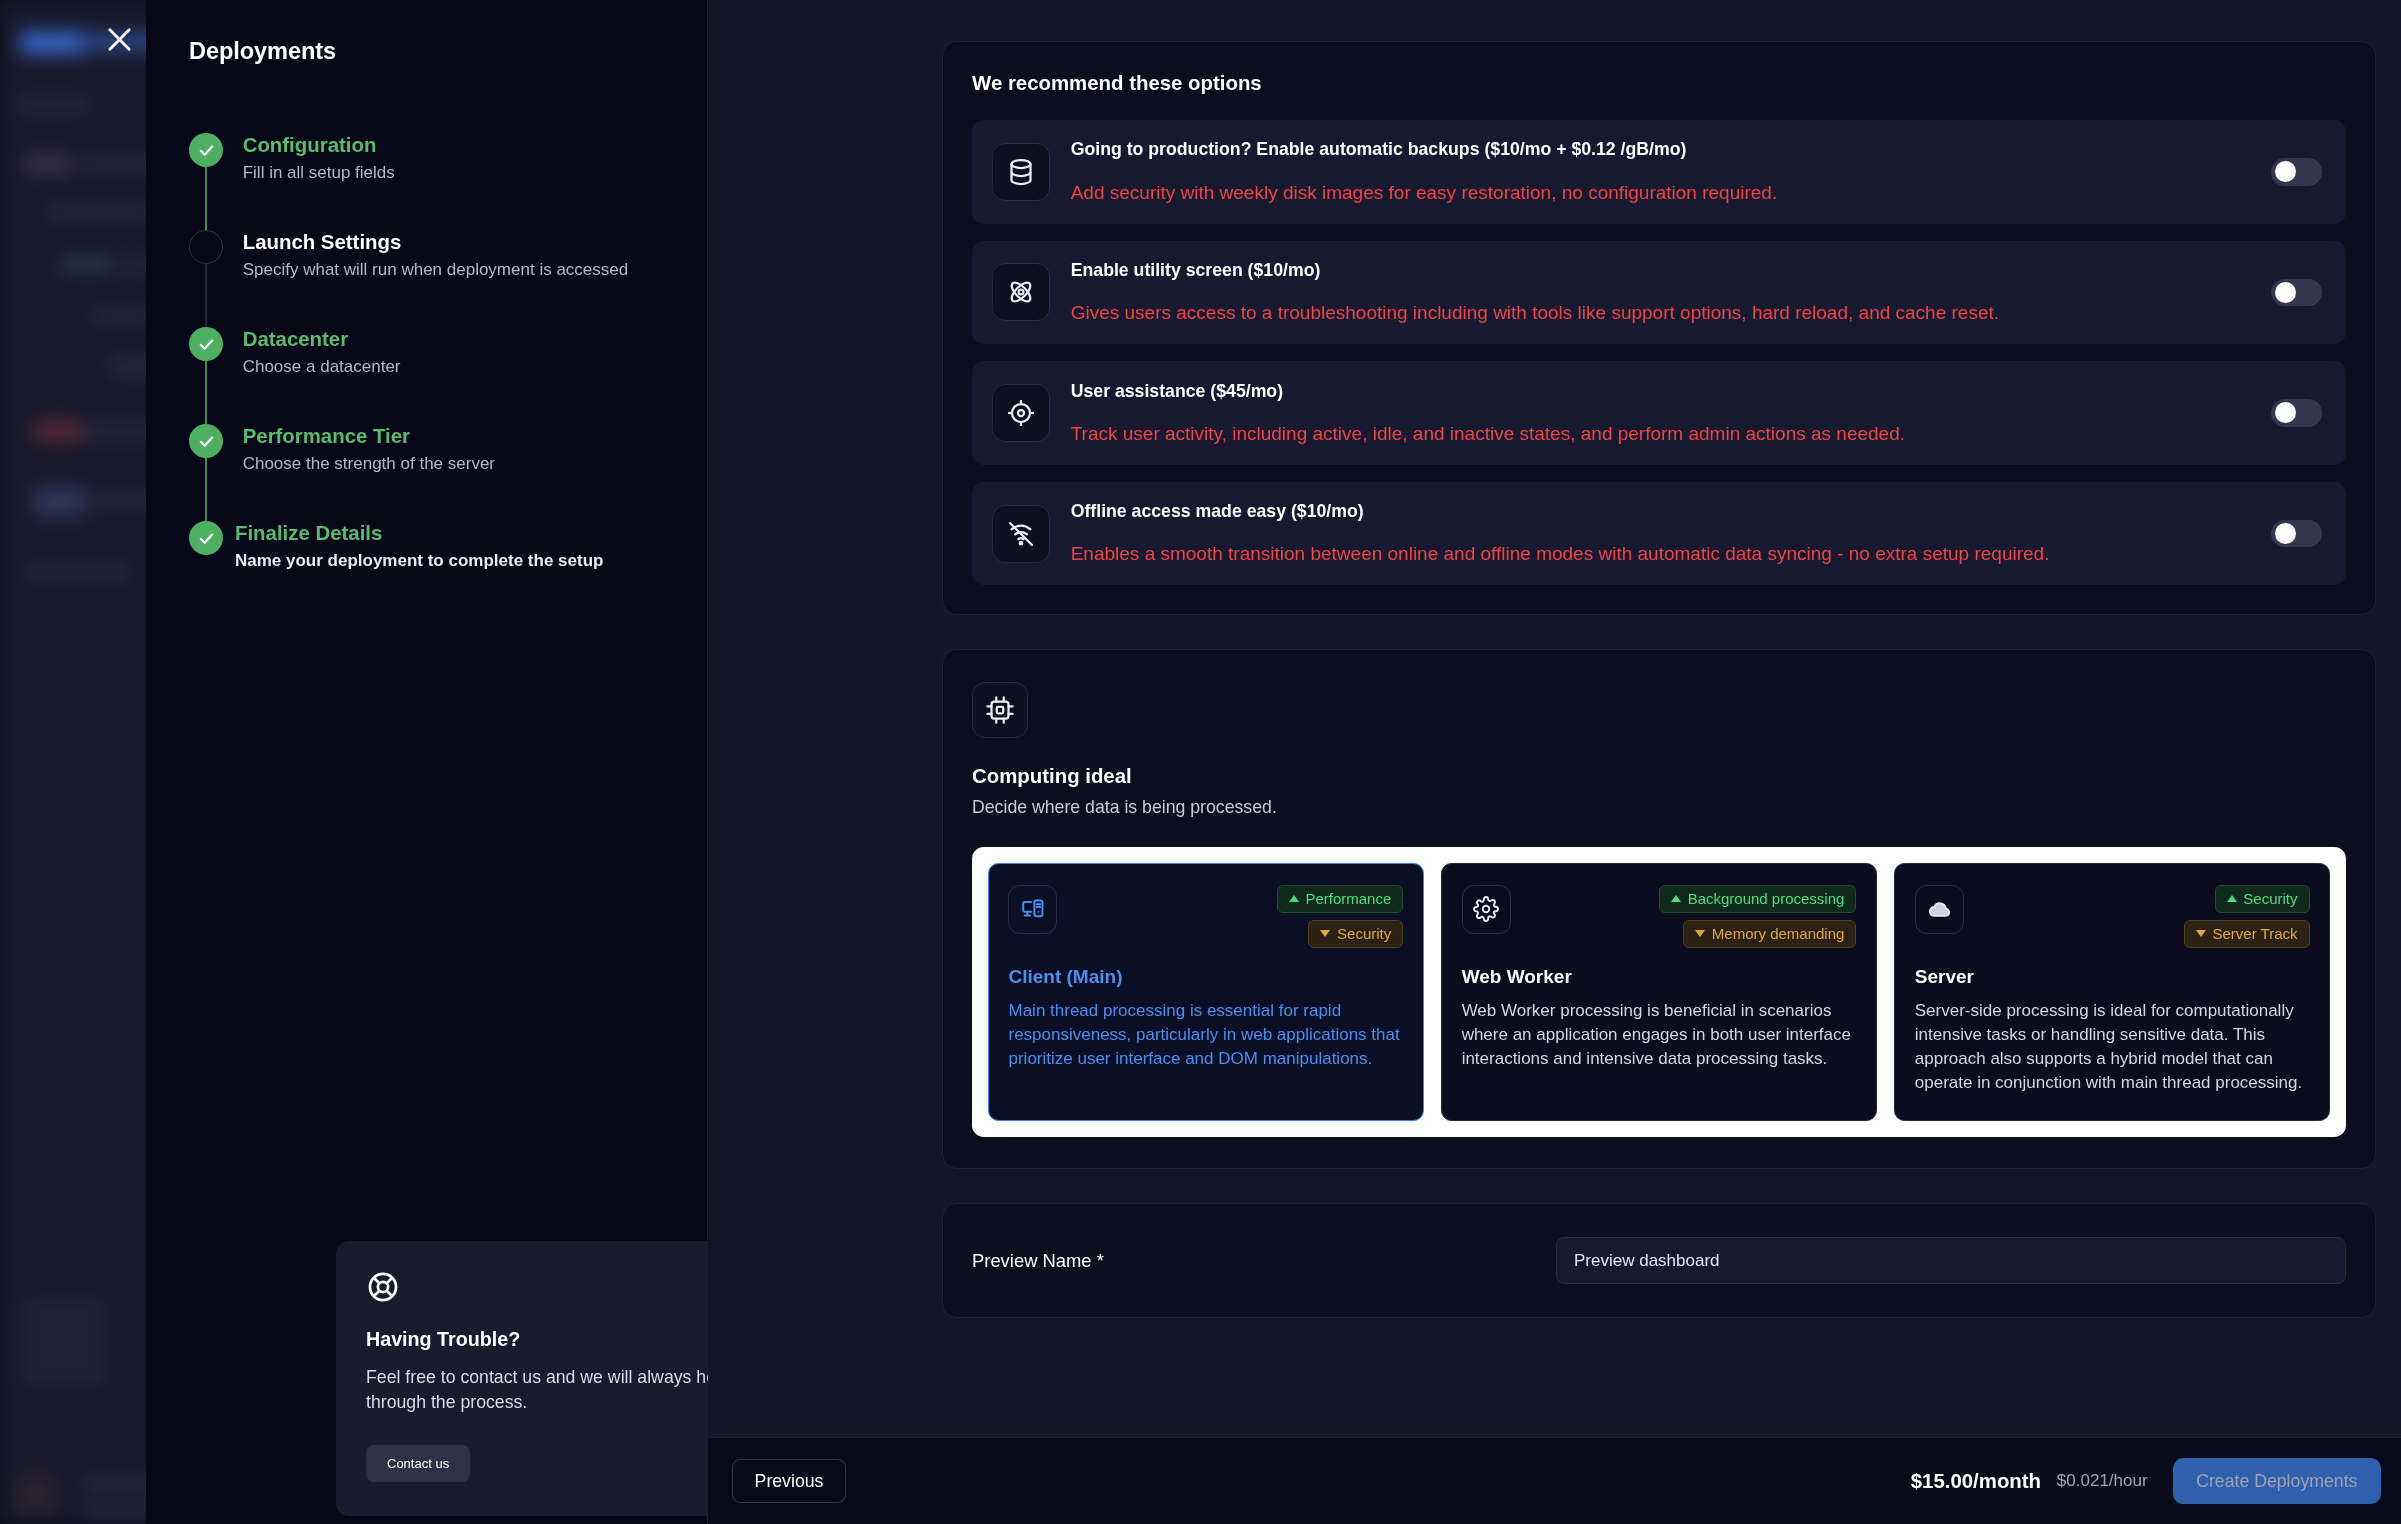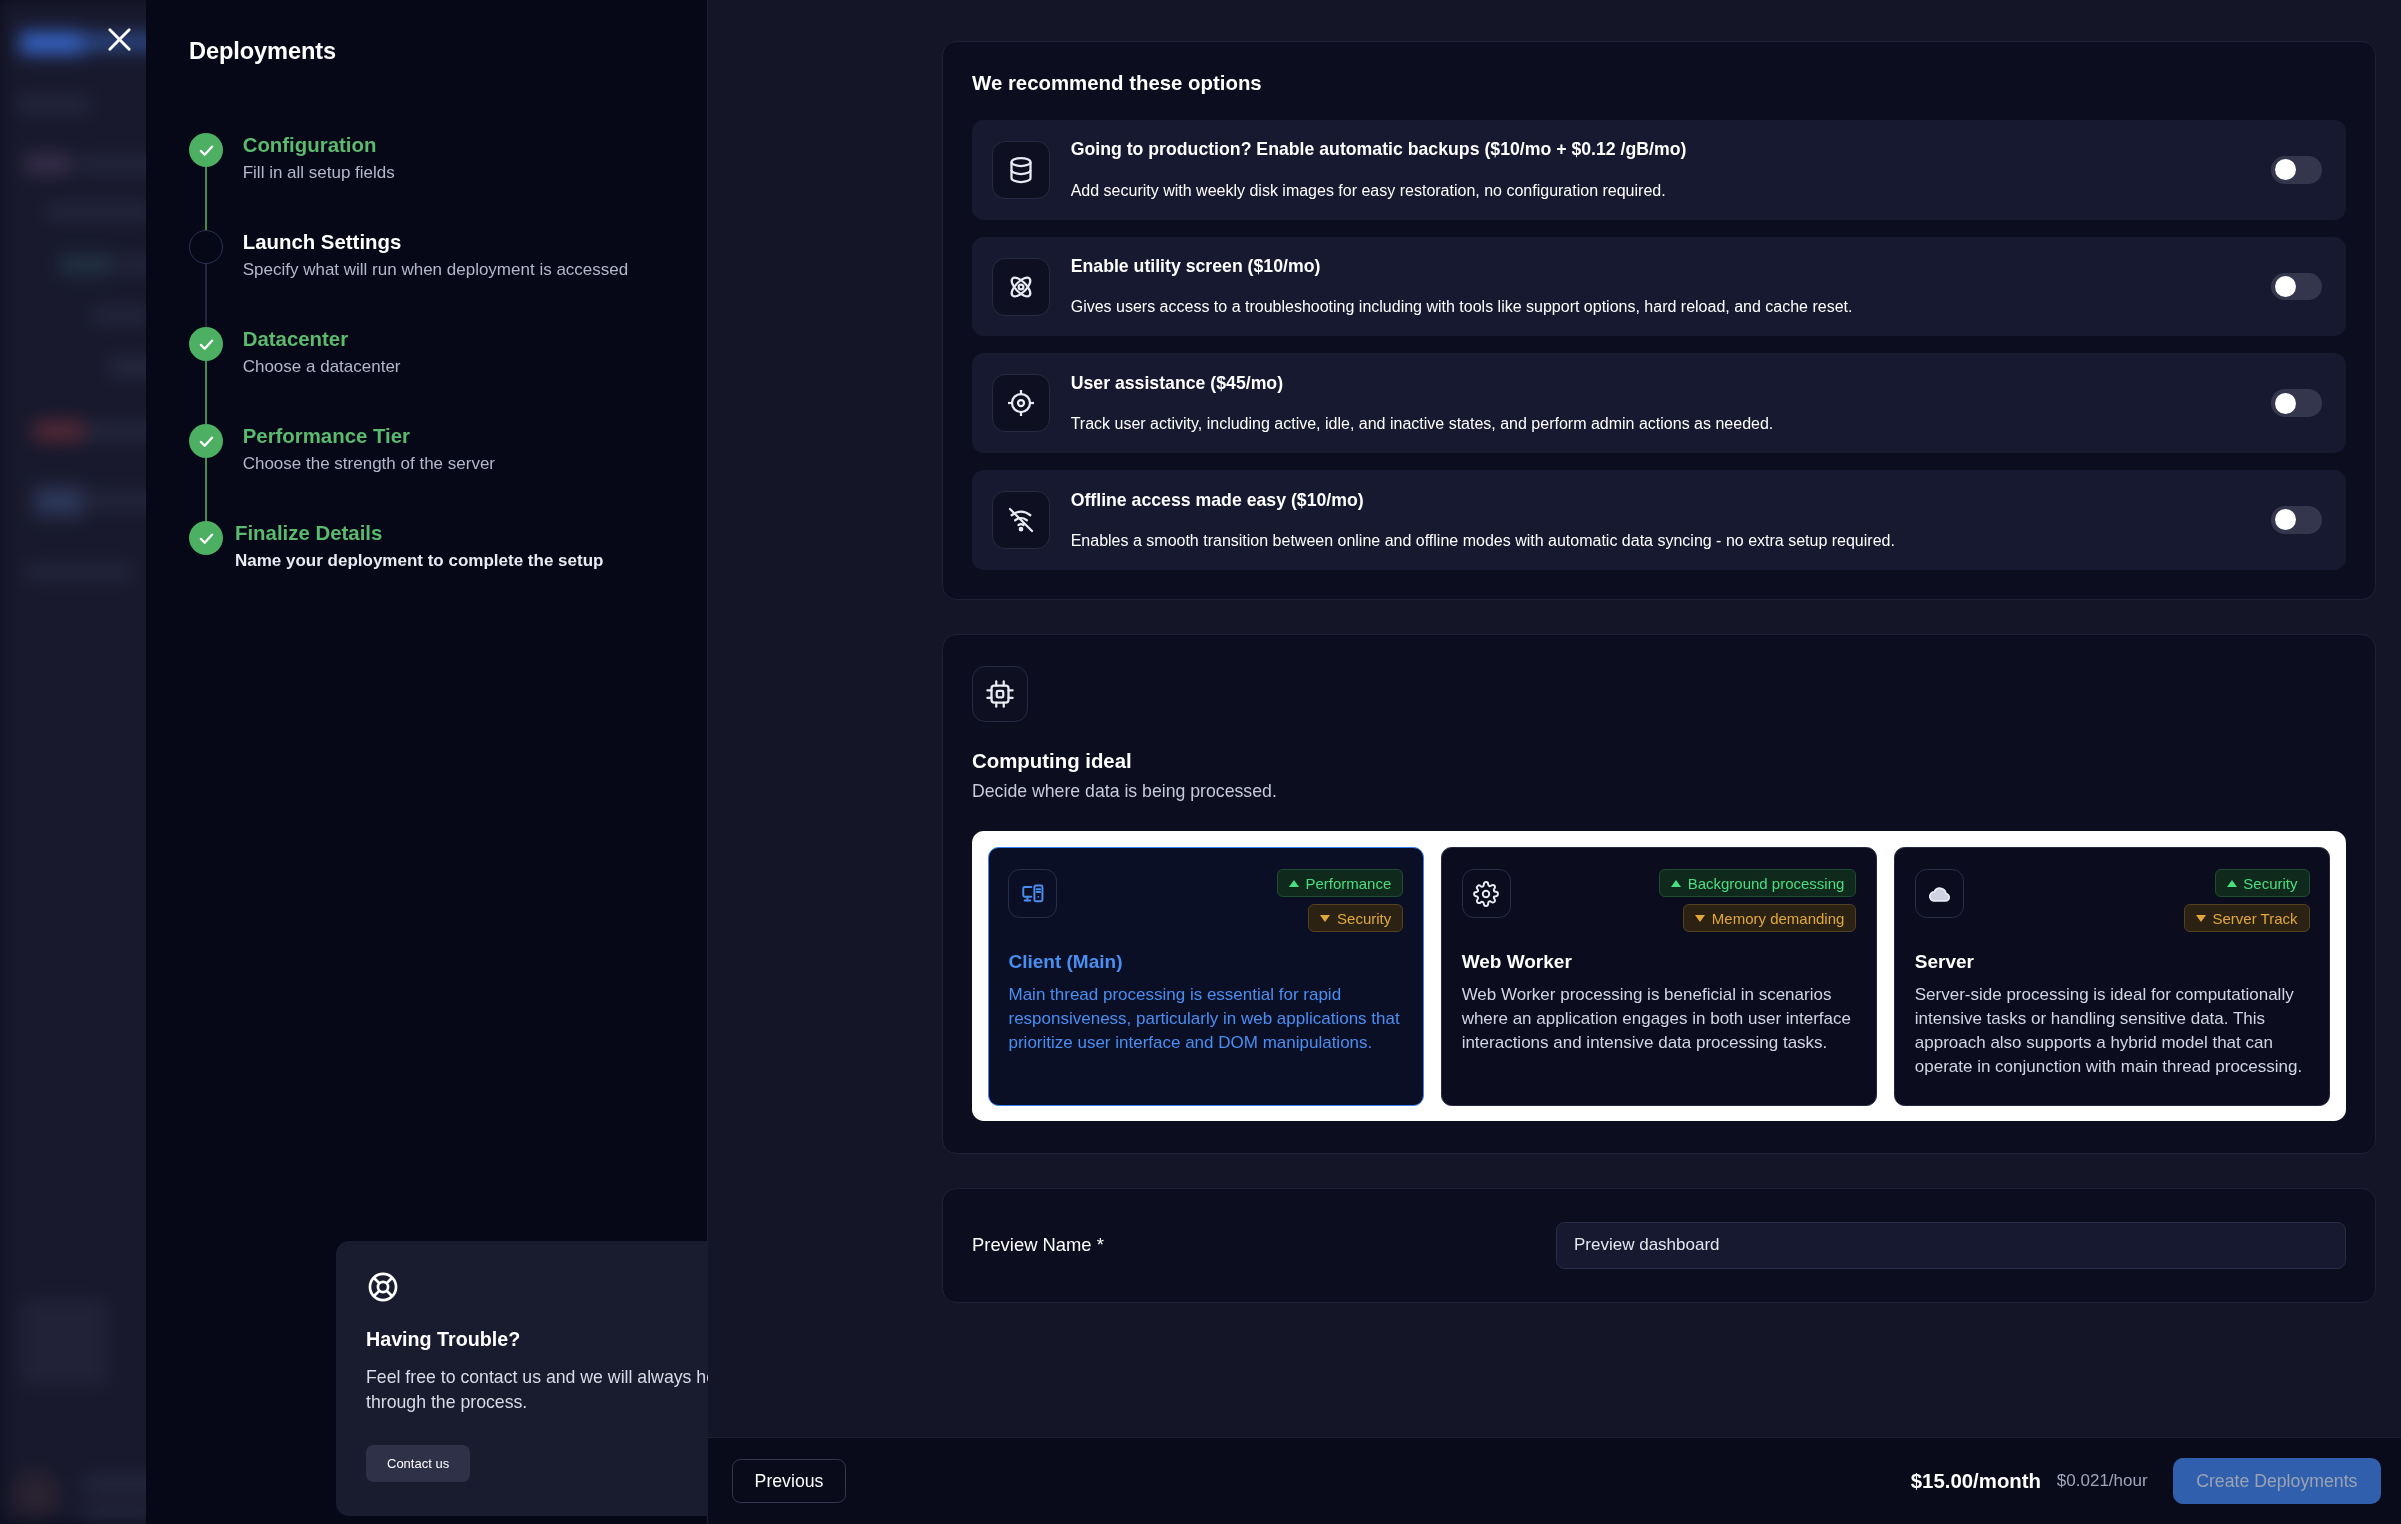--- a/index.html
+++ b/index.html
@@ -117,21 +117,21 @@
   }
   .rec-row:last-child { margin-bottom:0; }
   .rec-ico {
     width:58px; height:58px; flex:0 0 58px; border-radius:13px;
     background:#0e1022; border:0.7px solid #262a42;
     display:flex; align-items:center; justify-content:center;
   }
   .rec-ico svg { width:30px; height:30px; }
   .rec-text { flex:1; min-width:0; }
   .rec-h { font-size:17.7px; font-weight:700; color:#ffffff; line-height:1.25; }
-  .rec-p { font-size:16px; color:#ffffff; margin-top:20px; line-height:1.3; }
+  .rec-p { font-size:19px; color:#ef4444; margin-top:20px; line-height:1.3; }
   .toggle {
     width:51px; height:27.6px; border-radius:13.8px; background:#33364d;
     position:relative; flex:0 0 51px; cursor:pointer;
   }
   .toggle .knob {
     position:absolute; left:3.3px; top:3.3px; width:21px; height:21px;
     border-radius:50%; background:#ffffff;
   }
 
   .cm-panel { margin-top:34px; padding:31.5px 29px 31.5px; }

